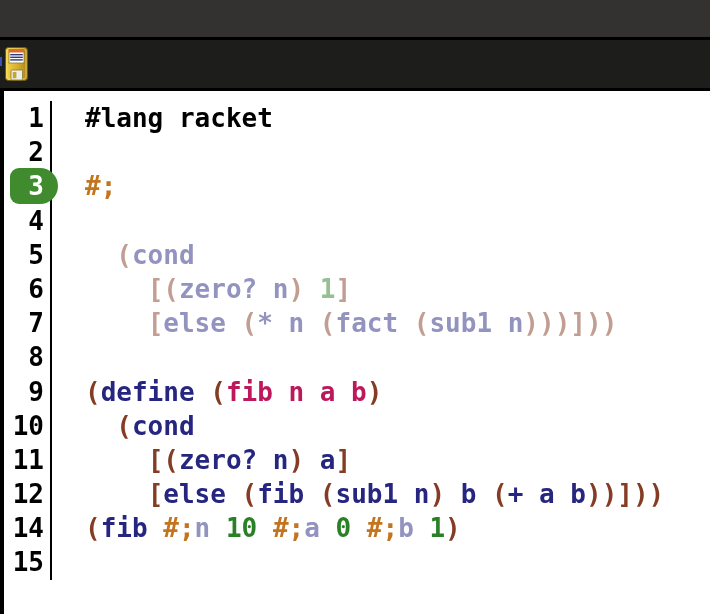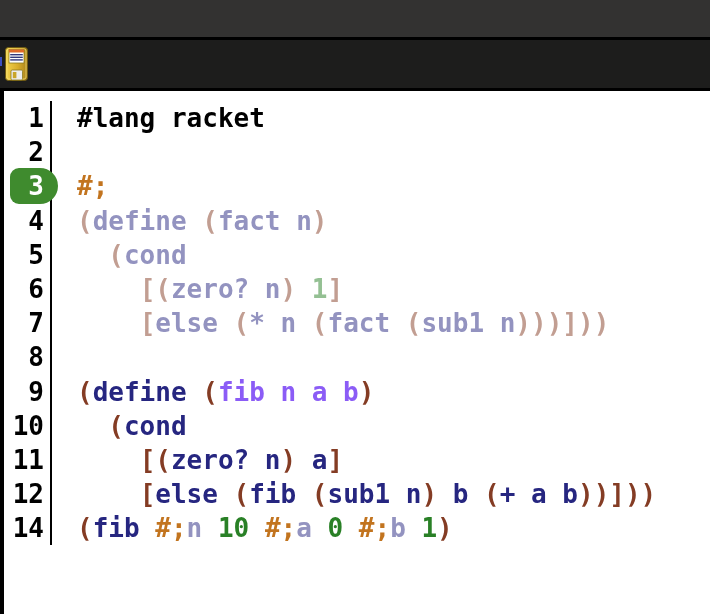--- a/index.html
+++ b/index.html
@@ -22,21 +22,21 @@
   .gutter{
     position:relative;flex:0 0 40px;width:40px;text-align:right;
     padding-right:6px;border-right:2px solid #000000;color:#000000;
   }
   .gutter .num{position:relative;z-index:1;}
   .gutter.hl{color:#ffffff;}
   .gutter.hl::before{
     content:"";position:absolute;left:6px;top:-1px;width:48px;height:36px;
     background:var(--hl-color,#3f8b2e);border-radius:9px 18px 18px 9px;
   }
-  .code{padding-left:25px;}
+  .code{padding-left:33px;}
 </style>
 </head>
 <body>
 
 <div class="titlebar"></div>
 <div class="hdivider"></div>
 
 <div class="toolbar">
   <div class="edge-indicator"></div>
   <button class="save-btn">
@@ -62,24 +62,25 @@
     </span>
   </button>
 </div>
 <div class="hdivider"></div>
 
 <div class="editor">
   <div>
       <div class="line"><div class="gutter"><span class="num">1</span></div><div class="code"><span style="color: rgb(0, 0, 0);">#lang racket</span></div></div>
       <div class="line"><div class="gutter"><span class="num">2</span></div><div class="code"></div></div>
       <div class="line"><div class="gutter hl"><span class="num">3</span></div><div class="code"><span style="color: rgb(194, 116, 31);">#;</span></div></div>
-      <div class="line"><div class="gutter"><span class="num">4</span></div><div class="code"><span style="color: rgb(194, 158, 146);">(</span><span style="color: rgb(147, 147, 192);">define </span><span style="color: rgb(194, 158, 146);">(</span><span style="color: rgb(147, 147, 192);">fact n</span><span style="color: rgb(194, 158, 146);">)</span></div></div>
+      <div class="line"><div class="gutter"><span class="num">4</span></div></div>
       <div class="line"><div class="gutter"><span class="num">5</span></div><div class="code"><span style="color: rgb(0, 0, 0);">  </span><span style="color: rgb(194, 158, 146);">(</span><span style="color: rgb(147, 147, 192);">cond</span></div></div>
       <div class="line"><div class="gutter"><span class="num">6</span></div><div class="code"><span style="color: rgb(0, 0, 0);">    </span><span style="color: rgb(194, 158, 146);">[(</span><span style="color: rgb(147, 147, 192);">zero? n</span><span style="color: rgb(194, 158, 146);">)</span><span style="color: rgb(0, 0, 0);"> </span><span style="color: rgb(148, 192, 147);">1</span><span style="color: rgb(194, 158, 146);">]</span></div></div>
       <div class="line"><div class="gutter"><span class="num">7</span></div><div class="code"><span style="color: rgb(0, 0, 0);">    </span><span style="color: rgb(194, 158, 146);">[</span><span style="color: rgb(147, 147, 192);">else </span><span style="color: rgb(194, 158, 146);">(</span><span style="color: rgb(147, 147, 192);">* n </span><span style="color: rgb(194, 158, 146);">(</span><span style="color: rgb(147, 147, 192);">fact </span><span style="color: rgb(194, 158, 146);">(</span><span style="color: rgb(147, 147, 192);">sub1 n</span><span style="color: rgb(194, 158, 146);">)))]))</span></div></div>
       <div class="line"><div class="gutter"><span class="num">8</span></div><div class="code"></div></div>
-      <div class="line"><div class="gutter"><span class="num">9</span></div><div class="code"><span style="color: rgb(132, 60, 36);">(</span><span style="color: rgb(38, 38, 128);">define </span><span style="color: rgb(132, 60, 36);">(</span><span style="color: #8b5cf6;">fib n a b</span><span style="color: rgb(132, 60, 36);">)</span></div></div>
+      <div class="line"><div class="gutter"><span class="num">9</span></div><div class="code"><span style="color: rgb(132, 60, 36);">(</span><span style="color: rgb(38, 38, 128);">define </span><span style="color: rgb(132, 60, 36);">(</span><span style="color: #be185d;">fib n a b</span><span style="color: rgb(132, 60, 36);">)</span></div></div>
       <div class="line"><div class="gutter"><span class="num">10</span></div><div class="code"><span style="color: rgb(0, 0, 0);">  </span><span style="color: rgb(132, 60, 36);">(</span><span style="color: rgb(38, 38, 128);">cond</span></div></div>
       <div class="line"><div class="gutter"><span class="num">11</span></div><div class="code"><span style="color: rgb(0, 0, 0);">    </span><span style="color: rgb(132, 60, 36);">[(</span><span style="color: rgb(38, 38, 128);">zero? n</span><span style="color: rgb(132, 60, 36);">)</span><span style="color: rgb(0, 0, 0);"> </span><span style="color: rgb(38, 38, 128);">a</span><span style="color: rgb(132, 60, 36);">]</span></div></div>
       <div class="line"><div class="gutter"><span class="num">12</span></div><div class="code"><span style="color: rgb(0, 0, 0);">    </span><span style="color: rgb(132, 60, 36);">[</span><span style="color: rgb(38, 38, 128);">else </span><span style="color: rgb(132, 60, 36);">(</span><span style="color: rgb(38, 38, 128);">fib </span><span style="color: rgb(132, 60, 36);">(</span><span style="color: rgb(38, 38, 128);">sub1 n</span><span style="color: rgb(132, 60, 36);">)</span><span style="color: rgb(38, 38, 128);"> b </span><span style="color: rgb(132, 60, 36);">(</span><span style="color: rgb(38, 38, 128);">+ a b</span><span style="color: rgb(132, 60, 36);">))]))</span></div></div>
       <div class="line"><div class="gutter"><span class="num">14</span></div><div class="code"><span style="color: rgb(132, 60, 36);">(</span><span style="color: rgb(38, 38, 128);">fib </span><span style="color: rgb(194, 116, 31);">#;</span><span style="color: rgb(147, 147, 192);">n</span><span style="color: rgb(0, 0, 0);"> </span><span style="color: rgb(41, 128, 38);">10</span><span style="color: rgb(0, 0, 0);"> </span><span style="color: rgb(194, 116, 31);">#;</span><span style="color: rgb(147, 147, 192);">a</span><span style="color: rgb(0, 0, 0);"> </span><span style="color: rgb(41, 128, 38);">0</span><span style="color: rgb(0, 0, 0);"> </span><span style="color: rgb(194, 116, 31);">#;</span><span style="color: rgb(147, 147, 192);">b</span><span style="color: rgb(0, 0, 0);"> </span><span style="color: rgb(41, 128, 38);">1</span><span style="color: rgb(132, 60, 36);">)</span></div></div>
+      <div class="line"><div class="gutter"><span class="num">15</span></div><div class="code"></div></div>
     </div>
 </div>
 
 </body></html>

